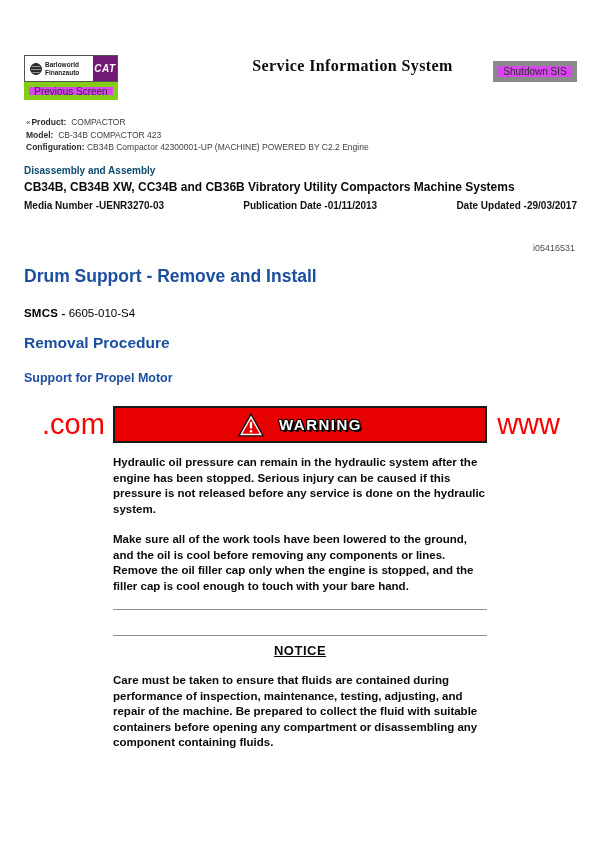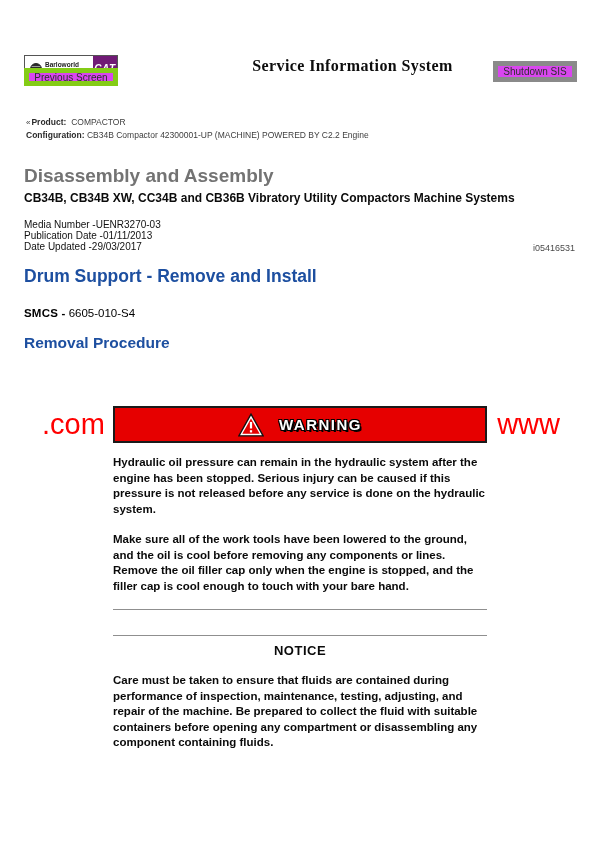--- a/index.html
+++ b/index.html
@@ -24,40 +24,40 @@
   .logo-text { font-size:6.5px; font-weight:bold; color:#1c1c1c; line-height:7.5px; }
   .cat-box {
     width:24px; background:#701a75; color:#fff; display:flex; align-items:center; justify-content:center;
     font-size:10px; font-weight:bold; font-style:italic; letter-spacing:0.5px;
   }
   .btn {
     position:absolute; background:#d946ef; border:5px solid #84cc16;
     display:flex; align-items:center; justify-content:center;
     font-size:10px; color:#2e2e2e; cursor:pointer;
   }
-  .prev-btn { left:24px; top:68px; width:94px; height:18px; }
+  .prev-btn { left:24px; top:82px; width:94px; height:18px; }
   .shutdown-btn { left:493px; top:61px; width:84px; height:21px; border-color:#8a8a8a; }
   .sys-title {
     position:absolute; left:105px; top:57px; width:495px; text-align:center;
     font-family:Liberation Serif, serif; font-weight:bold; font-size:16px; color:#0d0d0d;
     letter-spacing:0.4px;
   }
 
   
   .product-info { position:absolute; left:26px; top:116px; font-size:8.5px; color:#3d3d3d; }
   .product-info .row { line-height:12px; white-space:nowrap; }
   .product-info b { color:#2c2c2c; }
   .chev { font-size:8px; color:#3d3d3d; margin-right:1px; }
 
   
   .doc-head { position:absolute; left:24px; top:165px; width:553px; }
-  .doc-section { font-size:19px; font-weight:bold; color:#737373; }
+  .doc-section { font-size:10px; font-weight:bold; color:#0c4a6e; }
   .doc-title { font-size:12px; font-weight:bold; color:#0b0b0b; margin-top:4px; }
-  .media-row { display:flex; justify-content:space-between; margin-top:14px;
-               font-size:10px; font-weight:normal; color:#111;flex-direction:column; }
+  .media-row { display:flex; justify-content:space-between; margin-top:6px;
+               font-size:10px; font-weight:bold; color:#111; }
   .doc-id { position:absolute; right:25px; top:243px; font-size:9px; color:#4a4a4a; }
 
   
   .article-title { position:absolute; left:24px; top:266px; font-size:17.5px; font-weight:bold; color:#1d4fa0; }
   .smcs { position:absolute; left:24px; top:307px; font-size:11.5px; color:#000; }
   .smcs b { letter-spacing:0.2px; }
   .proc-heading { position:absolute; left:24px; top:334px; font-size:15.5px; font-weight:bold; color:#1d4fa0; }
   .sub-heading  { position:absolute; left:24px; top:371px; font-size:12.5px; font-weight:bold; color:#1d4fa0; }
 
   
@@ -77,21 +77,21 @@
     color:#fff; font-size:15px; font-weight:bold; letter-spacing:1.5px;
     text-shadow:-1px -1px 0 #000, 1px -1px 0 #000, -1px 1px 0 #000, 1px 1px 0 #000, 2px 2px 0 #000;
   }
   .warn-text { margin-left:113px; width:374px; margin-top:12px;
                font-size:11.5px; font-weight:bold; line-height:15.5px; color:#0a0a0a; }
   .warn-text p { margin-bottom:15px; }
   .rule { margin-left:113px; width:374px; border:none; border-top:1px solid #8f8f8f; height:0; }
   .rule-1 { margin-top:7px; }
   .rule-2 { margin-top:25px; }
   .notice-label { margin-left:113px; width:374px; text-align:center; margin-top:7px;
-                  font-size:13px; font-weight:bold; letter-spacing:0.5px; color:#0a0a0a; }
+                  font-size:13px; font-weight:bold; letter-spacing:0.5px; color:#0a0a0a;text-decoration:underline; }
   .notice-text { margin-left:113px; width:374px; margin-top:15px;
                  font-size:11.5px; font-weight:bold; line-height:15.5px; color:#0a0a0a; }
 </style>
 </head>
 <body>
 
 <div class="page">
 
   <div class="logo-box">
     <div class="logo-left">
@@ -107,20 +107,23 @@
   <div class="sys-title">Service Information System</div>
 
   <div class="btn shutdown-btn">Shutdown SIS</div>
   <div class="btn prev-btn">Previous Screen</div>
 
   <div class="product-info">
     <div class="row">
       <span class="chev">«</span><b>Product:</b>&nbsp;&nbsp;<span>COMPACTOR</span>
     </div>
     <div class="row">
+      <b>Model:</b>&nbsp;&nbsp;<span>CB-34B COMPACTOR 423</span>
+    </div>
+    <div class="row">
       <b>Configuration:</b>&nbsp;<span>CB34B Compactor 42300001-UP (MACHINE) POWERED BY C2.2 Engine</span>
     </div>
   </div>
 
   <div class="doc-head">
     <div class="doc-section">Disassembly and Assembly</div>
     <div class="doc-title">CB34B, CB34B XW, CC34B and CB36B Vibratory Utility Compactors Machine Systems</div>
     <div class="media-row">
       <span>Media Number -UENR3270-03</span>
       <span>Publication Date -01/11/2013</span>
@@ -131,20 +134,21 @@
   <div class="doc-id">i05416531</div>
 
   <h1 class="article-title">Drum Support - Remove and Install</h1>
 
   <div class="smcs">
     <b>SMCS -</b>
     <span>6605-010-S4</span>
   </div>
 
   <h2 class="proc-heading">Removal Procedure</h2>
+  <h3 class="sub-heading">Support for Propel Motor</h3>
 
   <div class="warn-area">
     <div class="watermark">
       <span>.com</span>
       <span>www</span>
     </div>
 
     <div class="warning-banner">
       <svg class="warn-tri" viewBox="0 0 30 27">
         <polygon points="15,1 29,26 1,26" fill="#ffffff" stroke="#111" stroke-width="1.6"></polygon>

